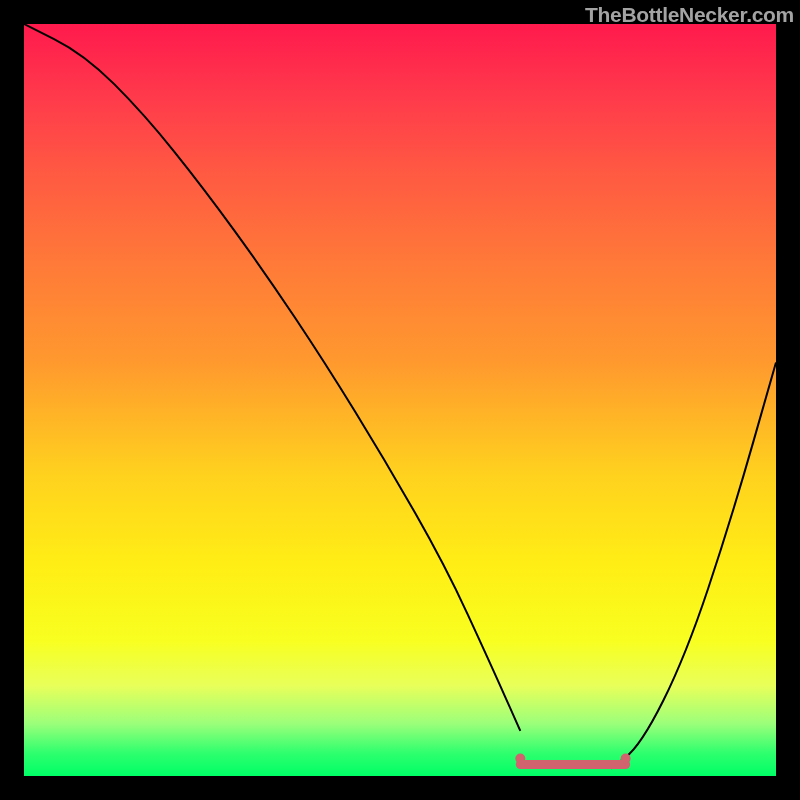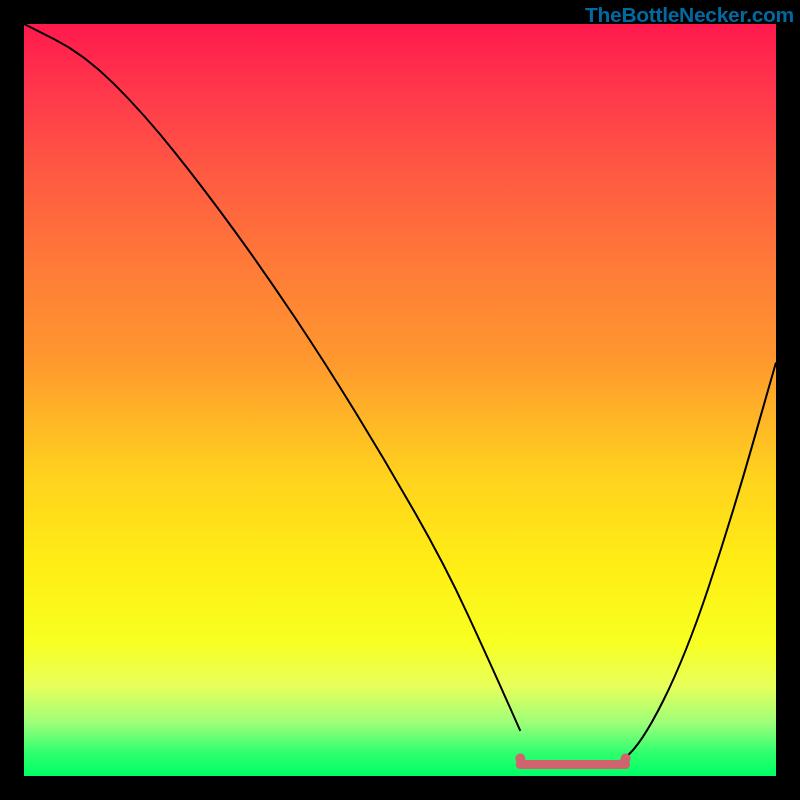--- a/index.html
+++ b/index.html
@@ -31,21 +31,21 @@
       #00ff66 100%
     );
   }
   .watermark {
     position: absolute;
     top: 3px;
     right: 6px;
     font-family: Arial, Helvetica, sans-serif;
     font-size: 21px;
     font-weight: bold;
-    color: #0369a1;
+    color: #a3a3a3;
     letter-spacing: -0.3px;
   }
   svg.curve {
     position: absolute;
     left: 0;
     top: 0;
     width: 752px;
     height: 752px;
   }
   .flat-segment {

